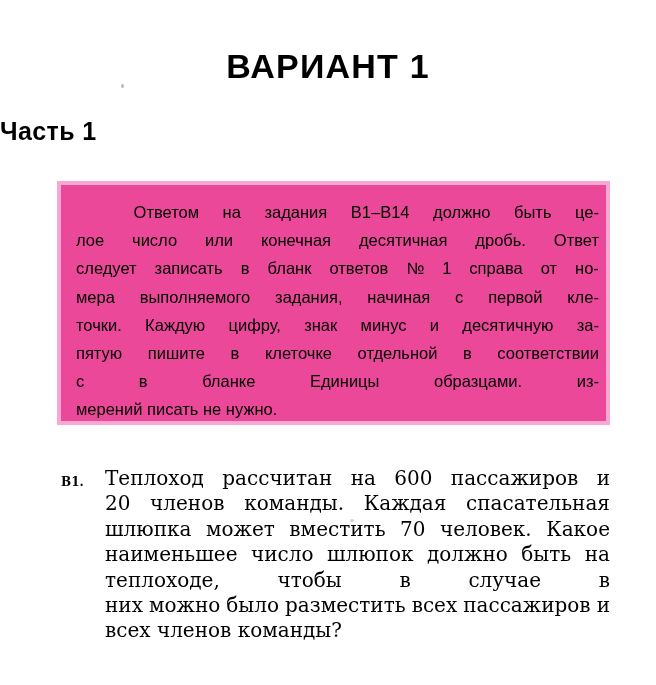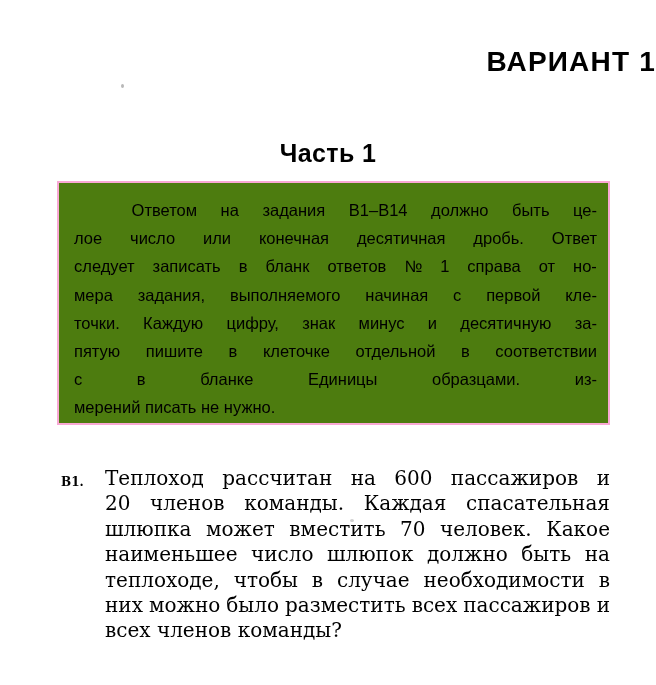--- a/index.html
+++ b/index.html
@@ -17,52 +17,52 @@
     color: #000000;
     -webkit-font-smoothing: antialiased;
   }
 
   
   .doc-title {
     position: absolute;
     left: 0;
     top: 24px;
     width: 656px;
-    text-align: right;
+    text-align: center;
     font-family: "Liberation Sans", "DejaVu Sans", sans-serif;
     font-weight: bold;
-    font-size: 28px;
+    font-size: 34px;
     letter-spacing: 1.2px;
     line-height: 38px;
     white-space: nowrap;
   }
   .part-title {
     position: absolute;
     left: 0;
-    top: 118px;
+    top: 96px;
     width: 656px;
-    text-align: center;
+    text-align: left;
     font-family: "Liberation Sans", "DejaVu Sans", sans-serif;
     font-weight: bold;
     font-size: 25px;
     letter-spacing: 0.4px;
     line-height: 29px;
     white-space: nowrap;
   }
 
   
   .instruction-box {
     position: absolute;
     left: 57px;
     top: 181px;
     width: 553px;
     height: 244px;
-    border: 2px solid #f9a8d4;
+    border: 4px solid #f9a8d4;
     box-sizing: border-box;
-    background: #4d7c0f;
+    background: #ec4899;
   }
   .instruction-inner {
     position: absolute;
     left: 15px;
     top: 13px;
     width: 523px;
   }
   .line-just {
     display: flex;
     justify-content: space-between;
@@ -129,36 +129,36 @@
 
   <h1 class="doc-title">ВАРИАНТ 1</h1>
 
   <h2 class="part-title">Часть 1</h2>
 
   <div class="instruction-box">
     <div class="instruction-inner">
         <div class="line-just"><span class="indent"></span><span>Ответом</span><span>на</span><span>задания</span><span>В1–В14</span><span>должно</span><span>быть</span><span>це-</span></div>
         <div class="line-just"><span>лое</span><span>число</span><span>или</span><span>конечная</span><span>десятичная</span><span>дробь.</span><span>Ответ</span></div>
         <div class="line-just"><span>следует</span><span>записать</span><span>в</span><span>бланк</span><span>ответов</span><span>№</span><span>1</span><span>справа</span><span>от</span><span>но-</span></div>
-        <div class="line-just"><span>мера</span><span>задания,</span><span>выполняемого</span><span>начиная</span><span>с</span><span>первой</span><span>кле-</span></div>
+        <div class="line-just"><span>мера</span><span>выполняемого</span><span>задания,</span><span>начиная</span><span>с</span><span>первой</span><span>кле-</span></div>
         <div class="line-just"><span>точки.</span><span>Каждую</span><span>цифру,</span><span>знак</span><span>минус</span><span>и</span><span>десятичную</span><span>за-</span></div>
         <div class="line-just"><span>пятую</span><span>пишите</span><span>в</span><span>клеточке</span><span>отдельной</span><span>в</span><span>соответствии</span></div>
         <div class="line-just"><span>с</span><span>в</span><span>бланке</span><span>Единицы</span><span>образцами.</span><span>из-</span></div>
         <div class="line-just left"><span>мерений писать не нужно.</span></div>
       </div>
   </div>
 
   <div class="task">
     <div class="task-label">В1.</div>
     <div class="task-body">
         <div class="task-line"><span>Теплоход</span><span>рассчитан</span><span>на</span><span>600</span><span>пассажиров</span><span>и</span></div>
         <div class="task-line"><span>20</span><span>членов</span><span>команды.</span><span>Каждая</span><span>спасательная</span></div>
         <div class="task-line"><span>шлюпка</span><span>может</span><span>вместить</span><span>70</span><span>человек.</span><span>Какое</span></div>
         <div class="task-line"><span>наименьшее</span><span>число</span><span>шлюпок</span><span>должно</span><span>быть</span><span>на</span></div>
-        <div class="task-line"><span>теплоходе,</span><span>чтобы</span><span>в</span><span>случае</span><span>необходимости</span><span>в</span></div>
+        <div class="task-line"><span>теплоходе,</span><span>чтобы</span><span>в</span><span>случае</span><span>в</span></div>
         <div class="task-line"><span>них</span><span>можно</span><span>было</span><span>разместить</span><span>всех</span><span>пассажиров</span><span>и</span></div>
         <div class="task-line left"><span>всех членов команды?</span></div>
       </div>
   </div>
 
   <span class="speck" style="left:121px; top:84px; width:3px; height:4px;"></span>
   <span class="speck" style="left:350px; top:519px; width:4px; height:3px; background:#cfcfcf;"></span>
 
 </div>
 

